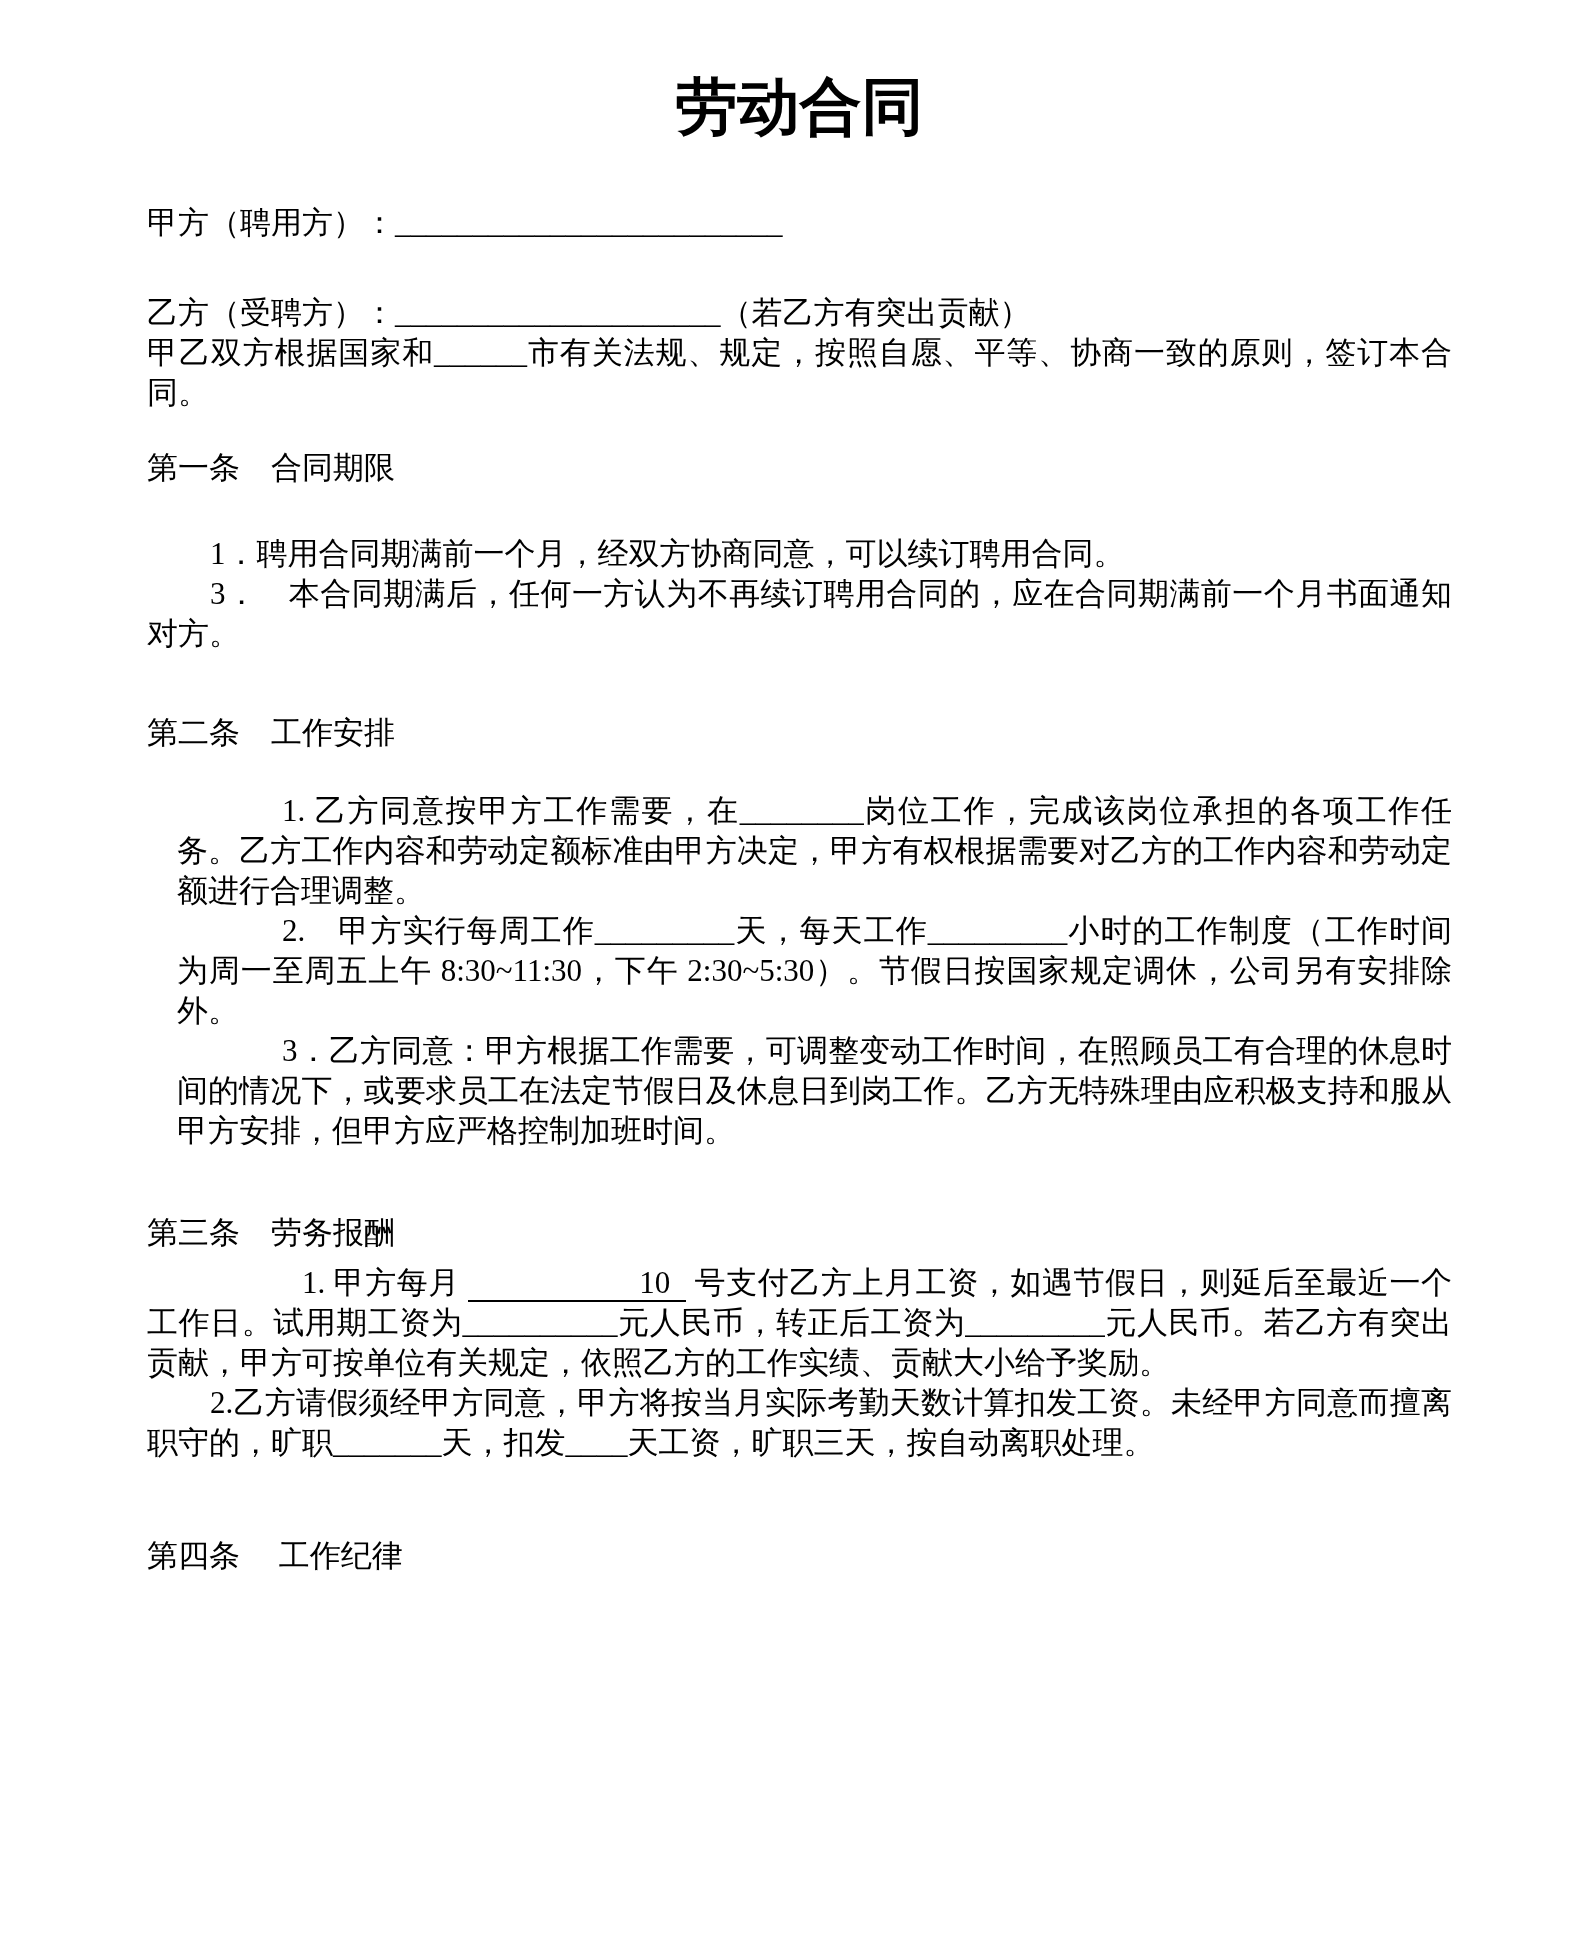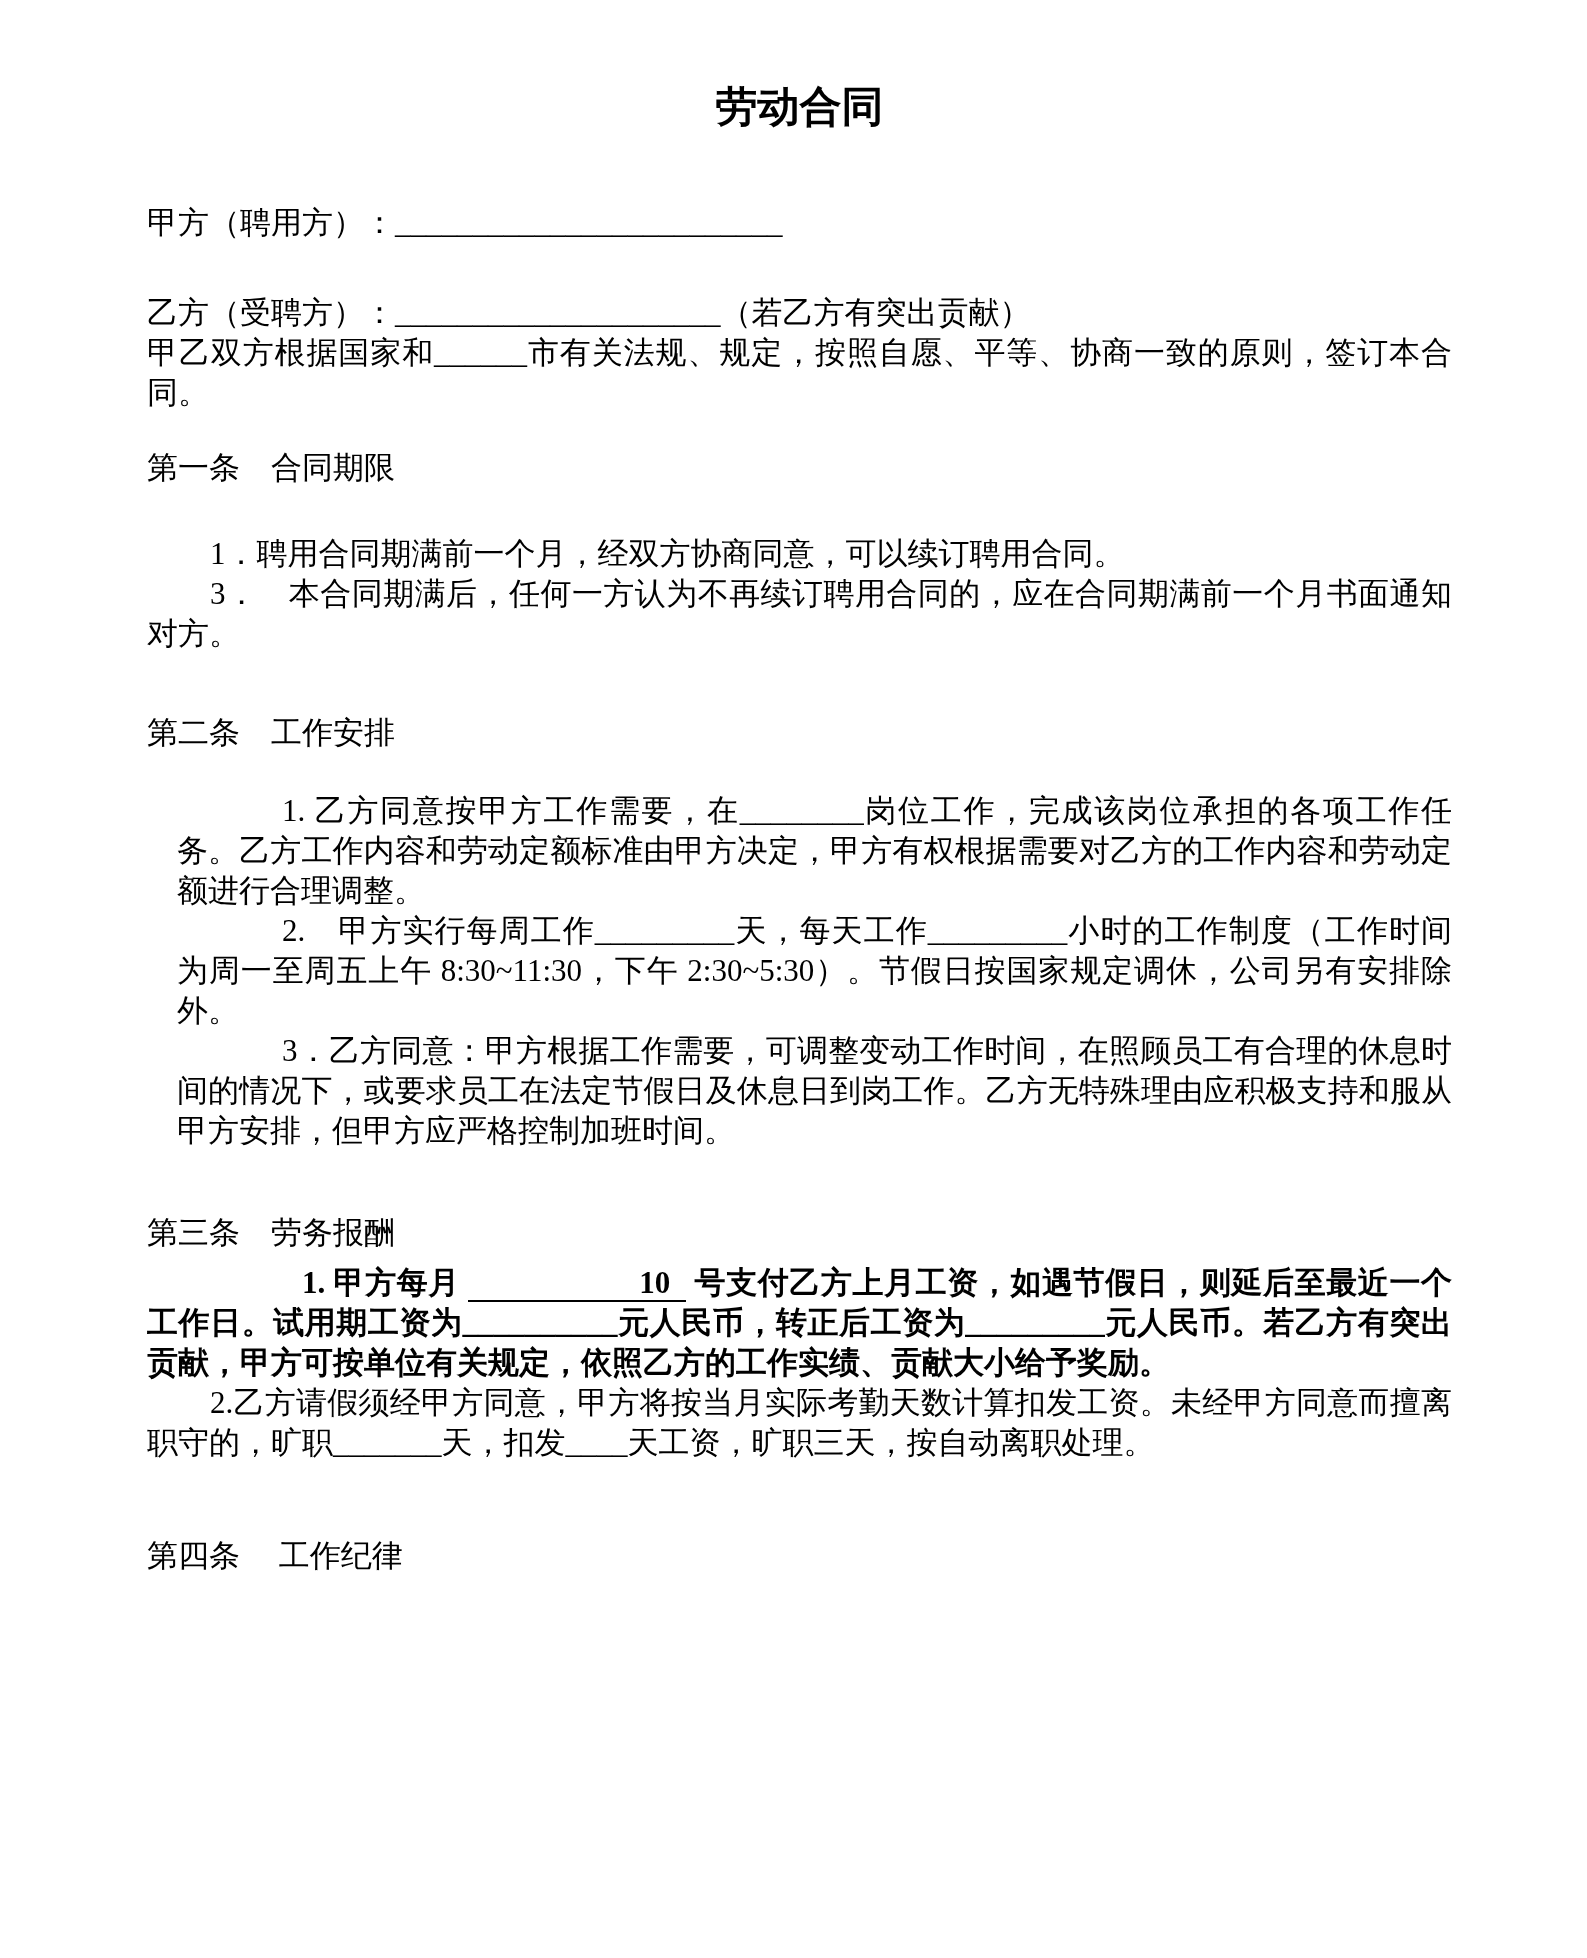--- a/index.html
+++ b/index.html
@@ -10,42 +10,42 @@
     margin:0 auto;
     background:#ffffff;
     color:#000000;
     font-family:"Liberation Serif","DejaVu Serif",serif;
     font-size:31px;
     line-height:40px;
     box-sizing:border-box;
     padding:70px 135px 60px 147px;
   }
   .doc-title{
-    font-size:42px;
+    font-size:62px;
     font-weight:bold;
     line-height:75px;
     text-align:center;
     margin:0;
   }
   .line{white-space:nowrap;}
   .party-a{margin-top:58px;}
   .party-b{margin-top:50px;}
   .blank{letter-spacing:0;}
   .intro{margin-top:50px;text-align:justify;}
   .sec-heading{margin-top:35px;}
   .sec2-heading{margin-top:59px;}
   .sec3-heading{margin-top:62px;}
   .sec4-heading{margin-top:73px;}
   .items{margin-top:46px;}
   .items-s2{margin-top:38px;}
   .items-s3{margin-top:10px;}
   p.item{margin:0;text-align:justify;}
   .ind2{text-indent:63px;}           
   .ind4{padding-left:30px;text-indent:105px;} 
-  .ind5{text-indent:155px;font-weight:bold;}          
+  .ind5{text-indent:155px;}          
   .filled-value{
     display:inline-block;
     border-bottom:2px solid #000;
     padding:0 16px;
     line-height:34px;
   }
 </style>
 </head>
 <body>
 

